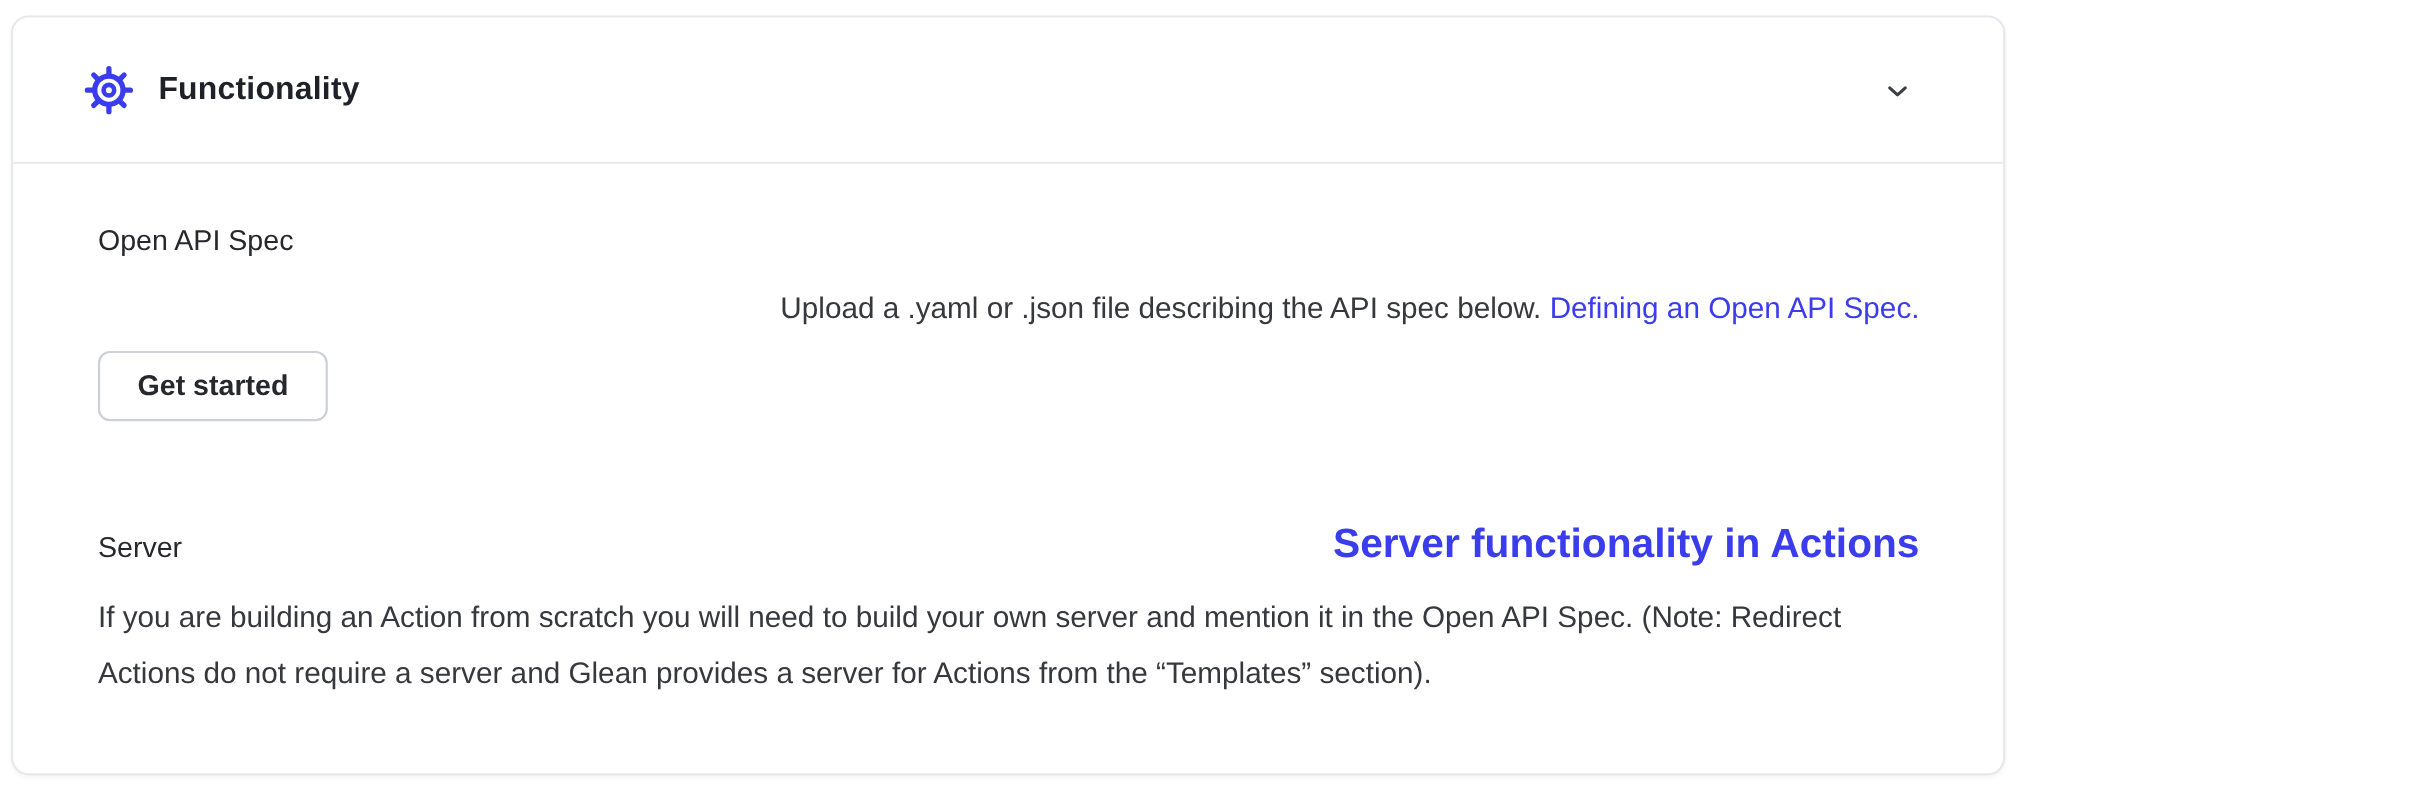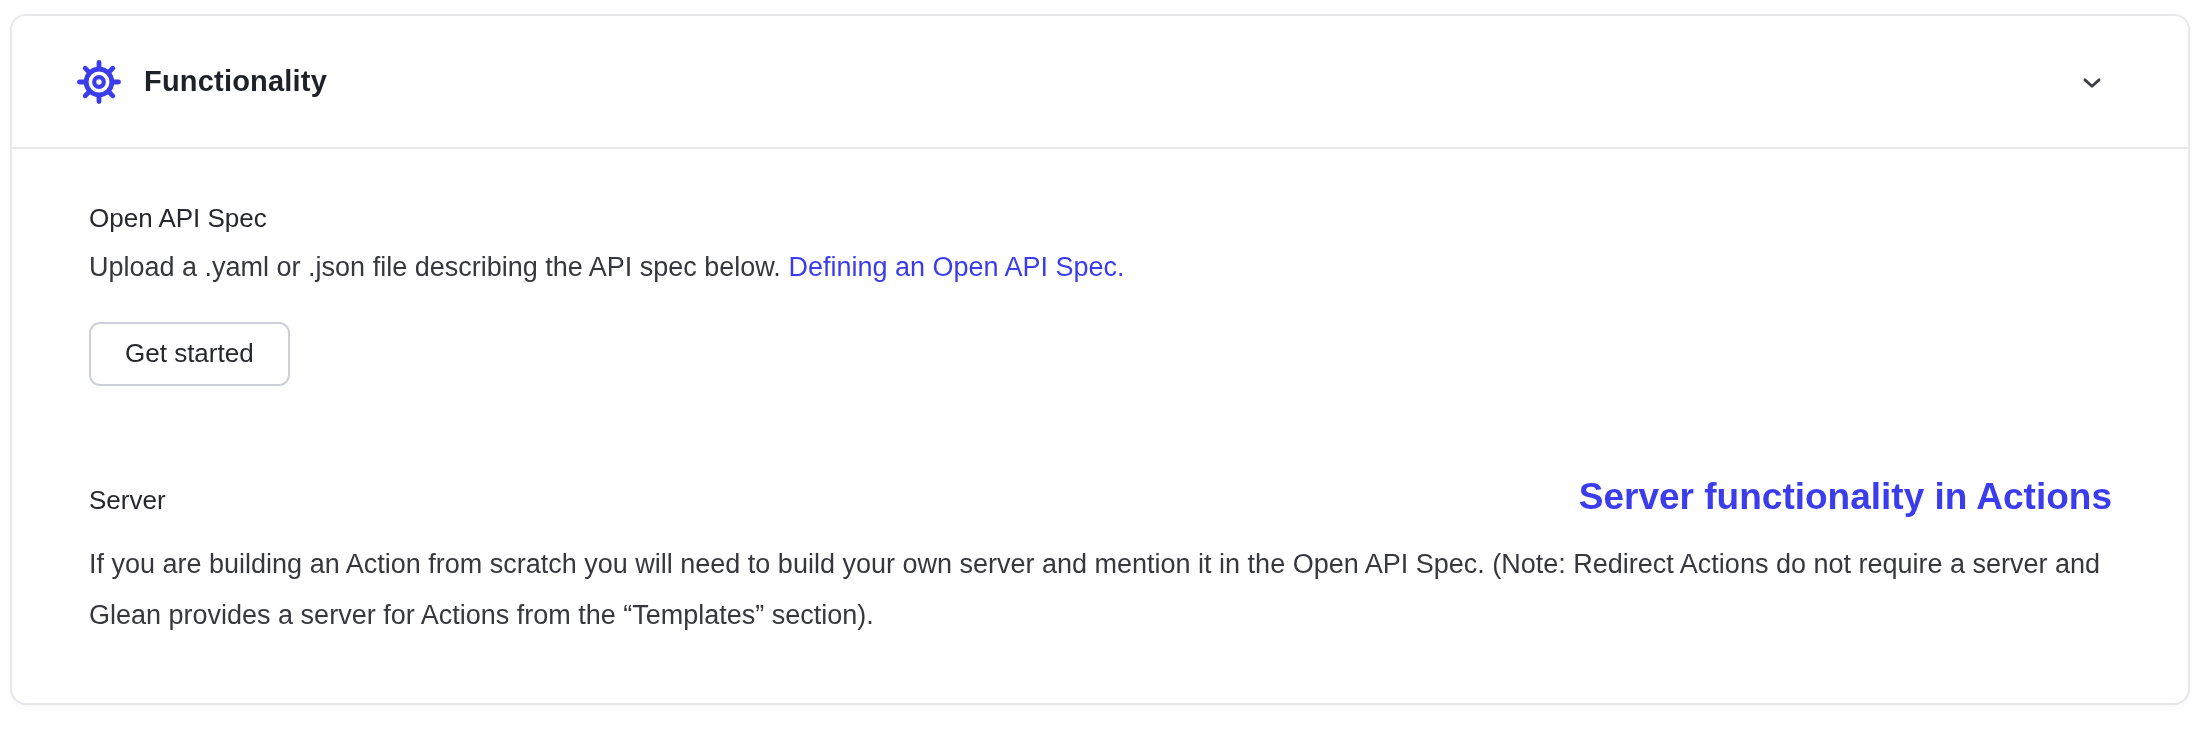--- a/index.html
+++ b/index.html
@@ -6,21 +6,21 @@
   html, body {
     width: 2202px;
     height: 730px;
     background: #ffffff;
     font-family: "Liberation Sans", "DejaVu Sans", sans-serif;
   }
   .card {
     position: absolute;
     left: 10px;
     top: 14px;
-    width: 2180px;
+    width: 1813px;
     height: 691px;
     background: #ffffff;
     border: 2px solid #E7E8EB;
     border-radius: 16px;
     box-shadow: 0 2px 5px rgba(20, 20, 43, 0.04);
     overflow: hidden;
   }
   .card-header {
     display: flex;
     align-items: center;
@@ -57,41 +57,42 @@
   .card-body {
     padding: 52px 76px 0 77px;
   }
   .section-heading {
     font-size: 26px;
     font-weight: 500;
     color: #26282D;
     line-height: 34px;
   }
   .section-desc {
-    margin-top: 13px;
+    margin-top: 26px;
     font-size: 27px;
     font-weight: 400;
     color: #36383D;
     line-height: 38px;
+    text-align: right;
   }
   a.inline-link {
     color: #3B3CEC;
     text-decoration: none;
     cursor: pointer;
   }
   .get-started-btn {
-    margin-top: 36px;
+    margin-top: 20px;
     display: inline-block;
     background: #ffffff;
     border: 2px solid #CDD0D6;
     border-radius: 11px;
     padding: 14px 34px 15px 34px;
     font-family: "Liberation Sans", "DejaVu Sans", sans-serif;
     font-size: 26px;
-    font-weight: 400;
+    font-weight: 700;
     color: #26282D;
     cursor: pointer;
   }
   .server-row {
     margin-top: 90px;
     display: flex;
     align-items: baseline;
     justify-content: space-between;
     gap: 23px;
   }

